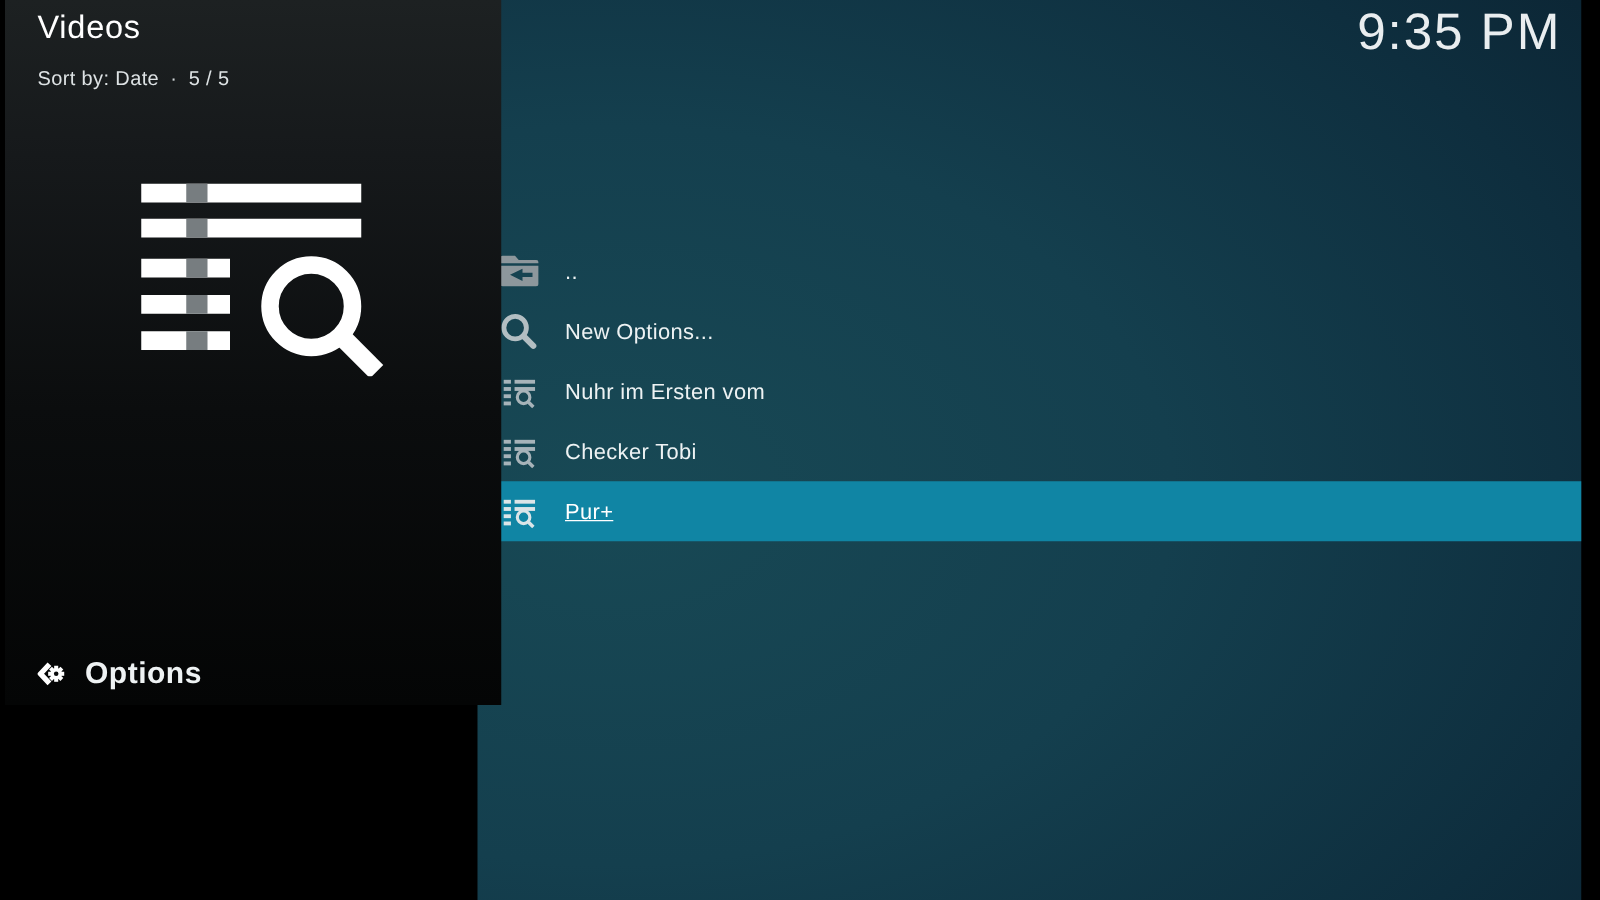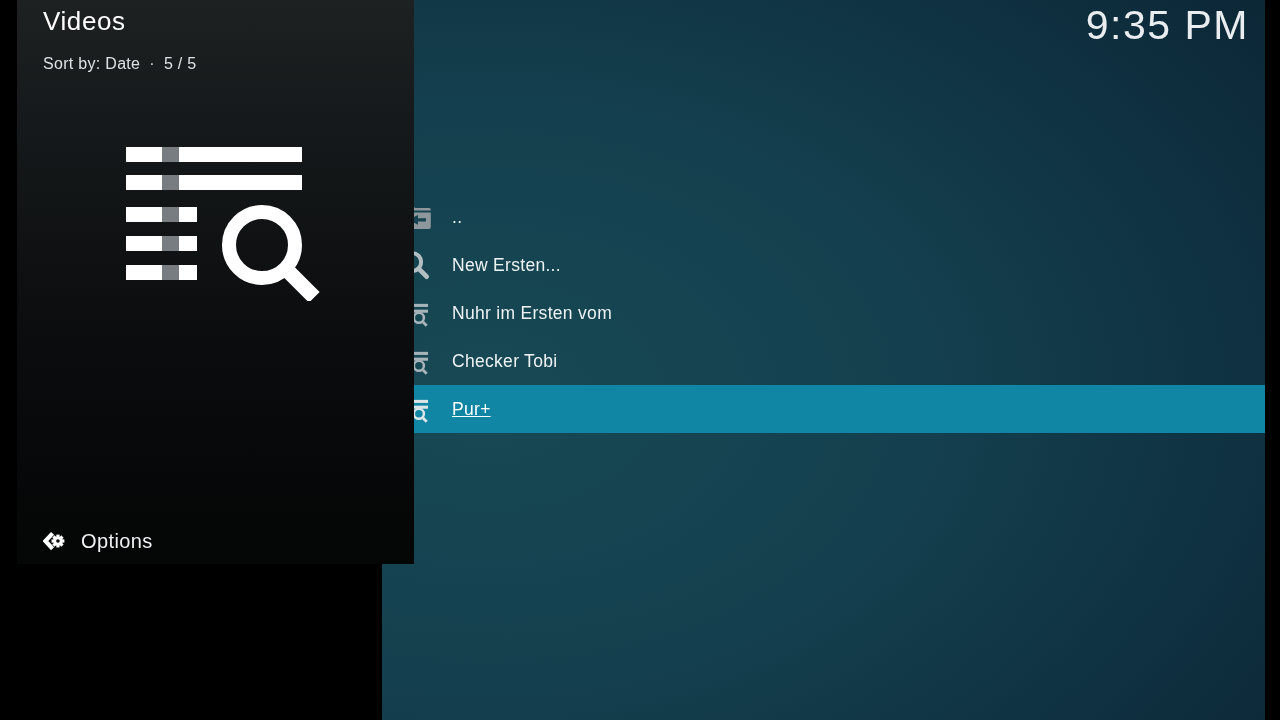--- a/index.html
+++ b/index.html
@@ -10,21 +10,21 @@
     position: relative;
     width: 1280px;
     height: 720px;
     overflow: hidden;
     background: #000;
   }
 
   
   .left-panel {
     position: absolute;
-    left: 17px; top: 0;
+    left: 4px; top: 0;
     width: 397px; height: 564px;
     background: linear-gradient(180deg, #1d2122 0%, #16191b 22%, #0b0d0e 58%, #040505 100%);
   }
 
   .header { position: absolute; left: 26px; top: 6px; }
   .page-title {
     font-size: 26px;
     font-weight: 300;
     color: #ffffff;
     letter-spacing: 0.6px;
@@ -43,22 +43,22 @@
   .options {
     position: absolute;
     left: 26px; bottom: 11px;
     display: flex;
     align-items: center;
     cursor: pointer;
   }
   .options-icon { width: 23px; height: 23px; color: #ffffff; }
   .options-label {
     margin-left: 15px;
-    font-size: 20px;
-    font-weight: 400;
+    font-size: 24px;
+    font-weight: 700;
     color: #eef2f3;
     letter-spacing: 0.4px;
   }
 
   
   .right-panel {
     position: absolute;
     left: 382px; top: 0;
     width: 883px; height: 720px;
     background:
@@ -130,21 +130,21 @@
         <span class="row-label">..</span>
       </div>
 
       <div class="row">
         <span class="row-icon icon-search">
           <svg width="31" height="31" viewBox="0 0 32 32">
             <circle cx="12.5" cy="12.5" r="9.3" fill="none" stroke="currentColor" stroke-width="4"></circle>
             <line x1="19.5" y1="19.5" x2="27.5" y2="27.5" stroke="currentColor" stroke-width="5" stroke-linecap="round"></line>
           </svg>
         </span>
-        <span class="row-label">New Ersten...</span>
+        <span class="row-label">New Options...</span>
       </div>
 
       <div class="row">
         <span class="row-icon">
           <svg width="27" height="27" viewBox="0 0 28 28">
             <g fill="currentColor">
               <rect x="1" y="4" width="6" height="3.2"></rect>
                 <rect x="1" y="10" width="6" height="3.2"></rect>
               <rect x="1" y="16" width="6" height="3.2"></rect>
                 <rect x="1" y="22" width="6" height="3.2"></rect>

